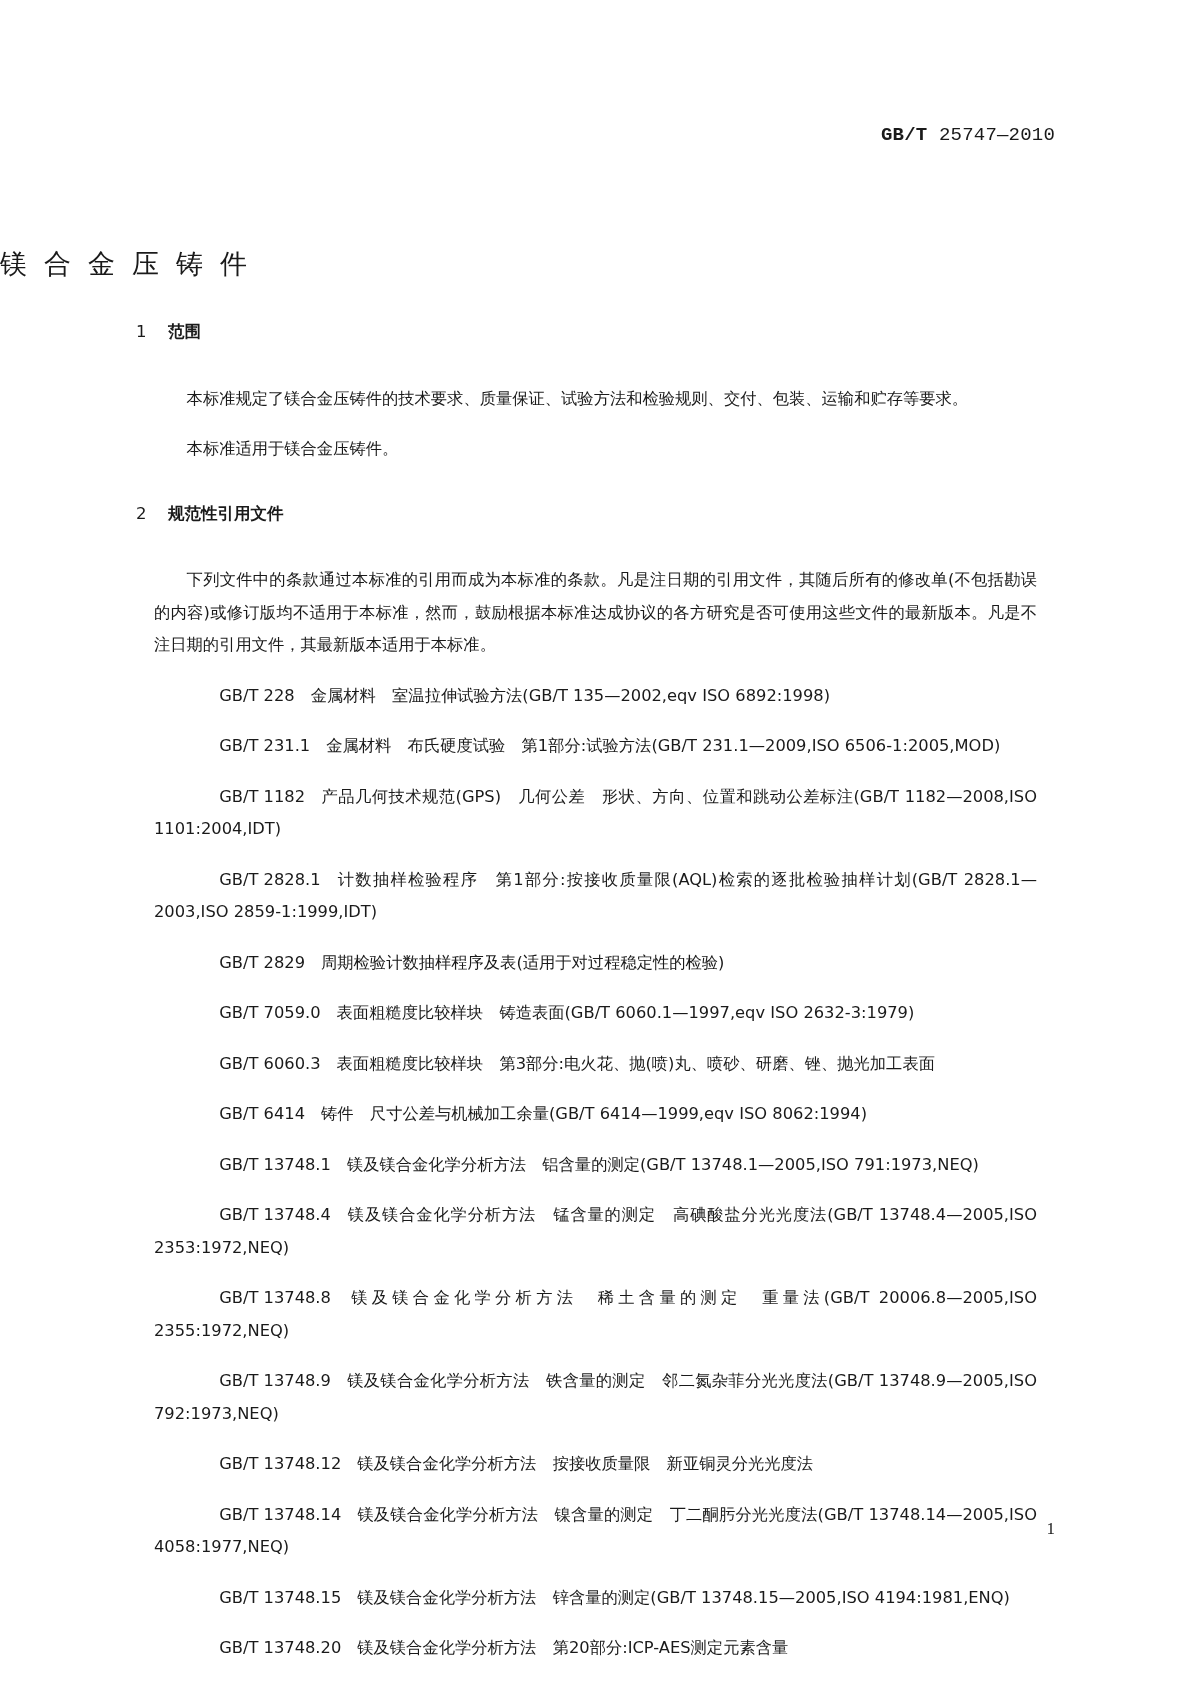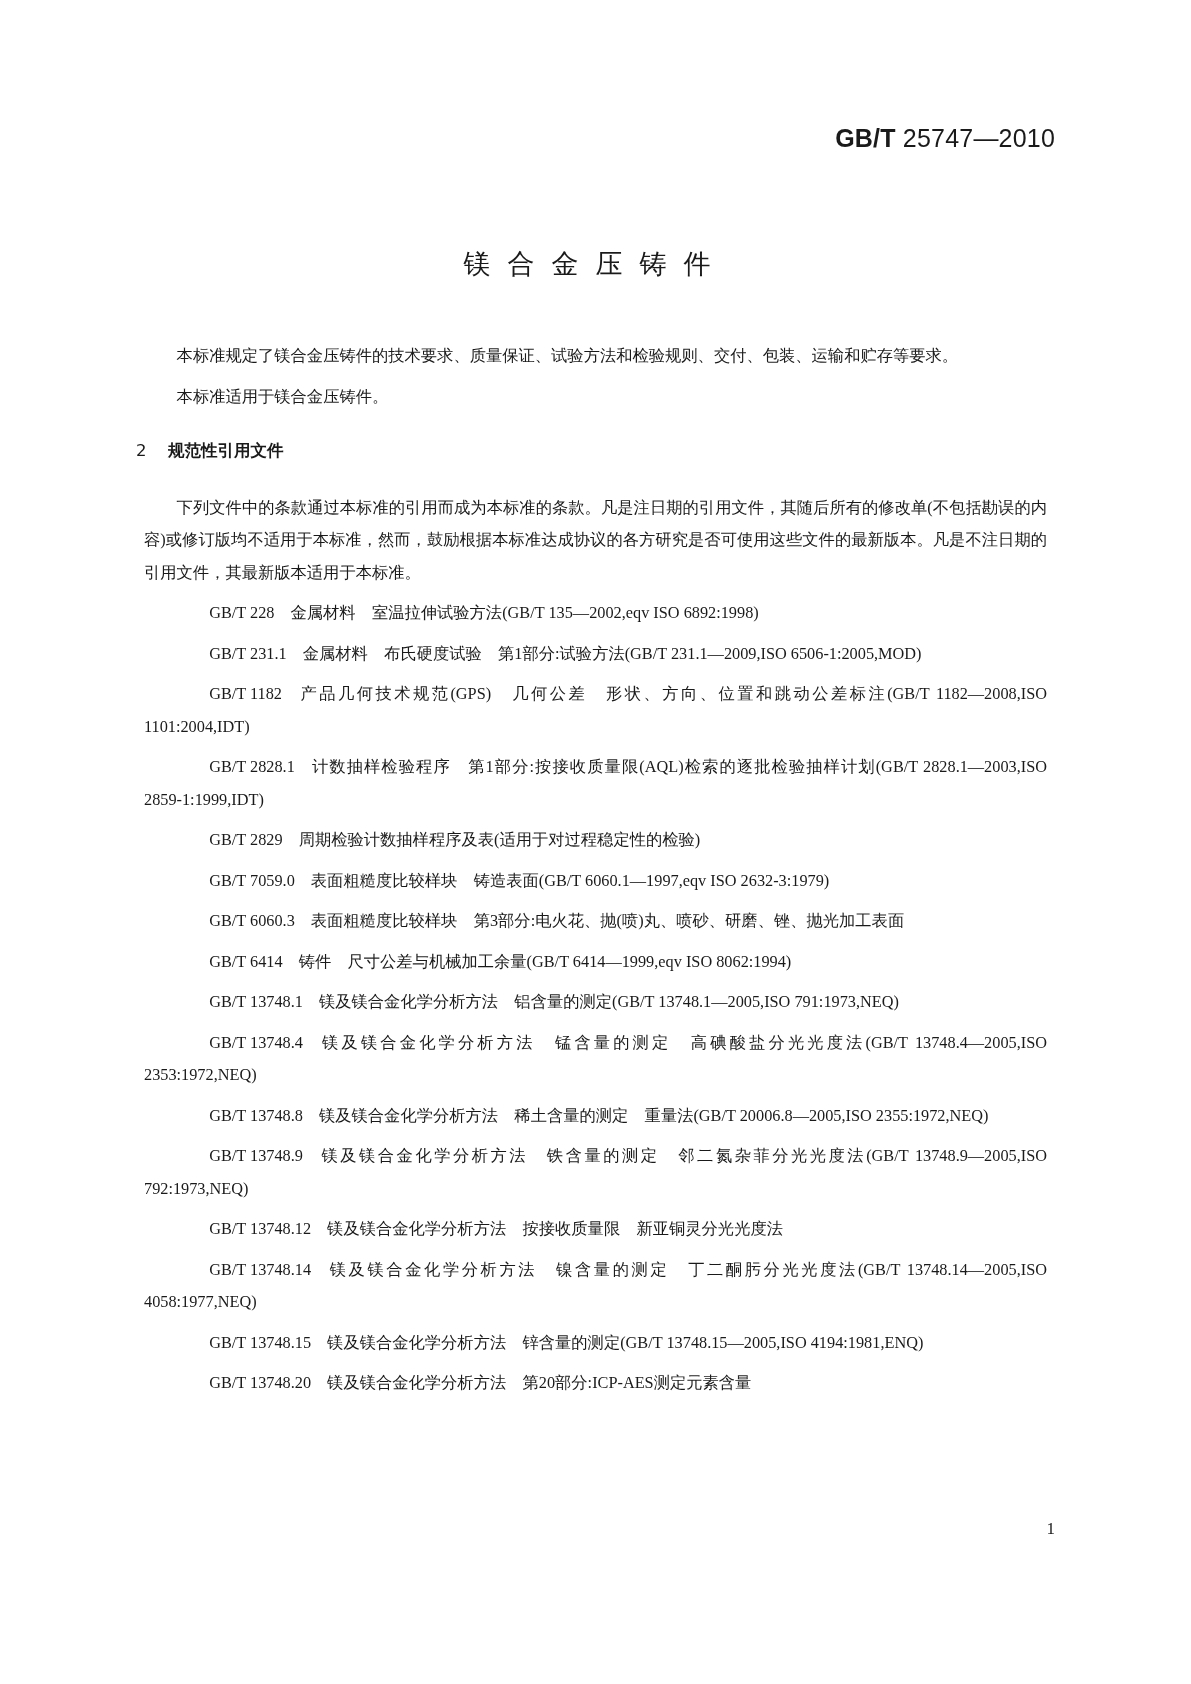--- a/index.html
+++ b/index.html
@@ -18,33 +18,33 @@
     .page {
       position: absolute;
       left: 0; top: 0;
       width: 1191px;
       height: 1684px;
     }
     .std-number {
       position: absolute;
       right: 136px;
       top: 124px;
-      font-family: Liberation Sans, sans-serif;
-      font-size: 25px;
+      font-family: Liberation Mono, monospace;
+      font-size: 19px;
       letter-spacing: 0.2px;
     }
     .std-number b {
       font-weight: bold;
     }
     .doc-title {
       position: absolute;
       left: 0;
       width: 1191px;
       top: 228px;
-      text-align: center;
+      text-align: left;
       font-family: "DejaVu Sans", "Liberation Sans", sans-serif;
       font-size: 27px;
       letter-spacing: 17px;
       font-weight: normal;
     }
     .body-text {
       position: absolute;
       left: 136px;
       width: 919px;
       top: 316px;
@@ -58,25 +58,24 @@
       font-weight: bold;
       margin: 0;
       height: 32.5px;
     }
     .section-heading .num {
       display: inline-block;
       width: 32px;
       font-weight: normal;
     }
     .para {
-      margin: 8px;
+      margin: 18px;
       text-indent: 2em;
       text-align: justify;
       text-align-last: left;
-      font-family: Liberation Serif, serif;
     }
     .gap-after-heading { height: 16px; }
     .gap-before-heading { height: 14px; }
     .ref-code {
       display: inline-block;
       margin-right: 16px;
     }
     .page-number {
       position: absolute;
       right: 136px;
@@ -92,20 +91,23 @@
 
   <div class="std-number">
     <b>GB/T</b>
     <span>25747—2010</span>
   </div>
 
   <h1 class="doc-title">镁合金压铸件</h1>
 
   <div class="body-text">
 
+    <h2 class="section-heading">
+      <span class="num">1</span><span>范围</span>
+    </h2>
     <div class="gap-after-heading"></div>
     <p class="para">本标准规定了镁合金压铸件的技术要求、质量保证、试验方法和检验规则、交付、包装、运输和贮存等要求。</p>
     <p class="para">本标准适用于镁合金压铸件。</p>
 
     <div class="gap-before-heading"></div>
     <h2 class="section-heading">
       <span class="num">2</span><span>规范性引用文件</span>
     </h2>
     <div class="gap-after-heading"></div>
     <p class="para">下列文件中的条款通过本标准的引用而成为本标准的条款。凡是注日期的引用文件，其随后所有的修改单(不包括勘误的内容)或修订版均不适用于本标准，然而，鼓励根据本标准达成协议的各方研究是否可使用这些文件的最新版本。凡是不注日期的引用文件，其最新版本适用于本标准。</p>

